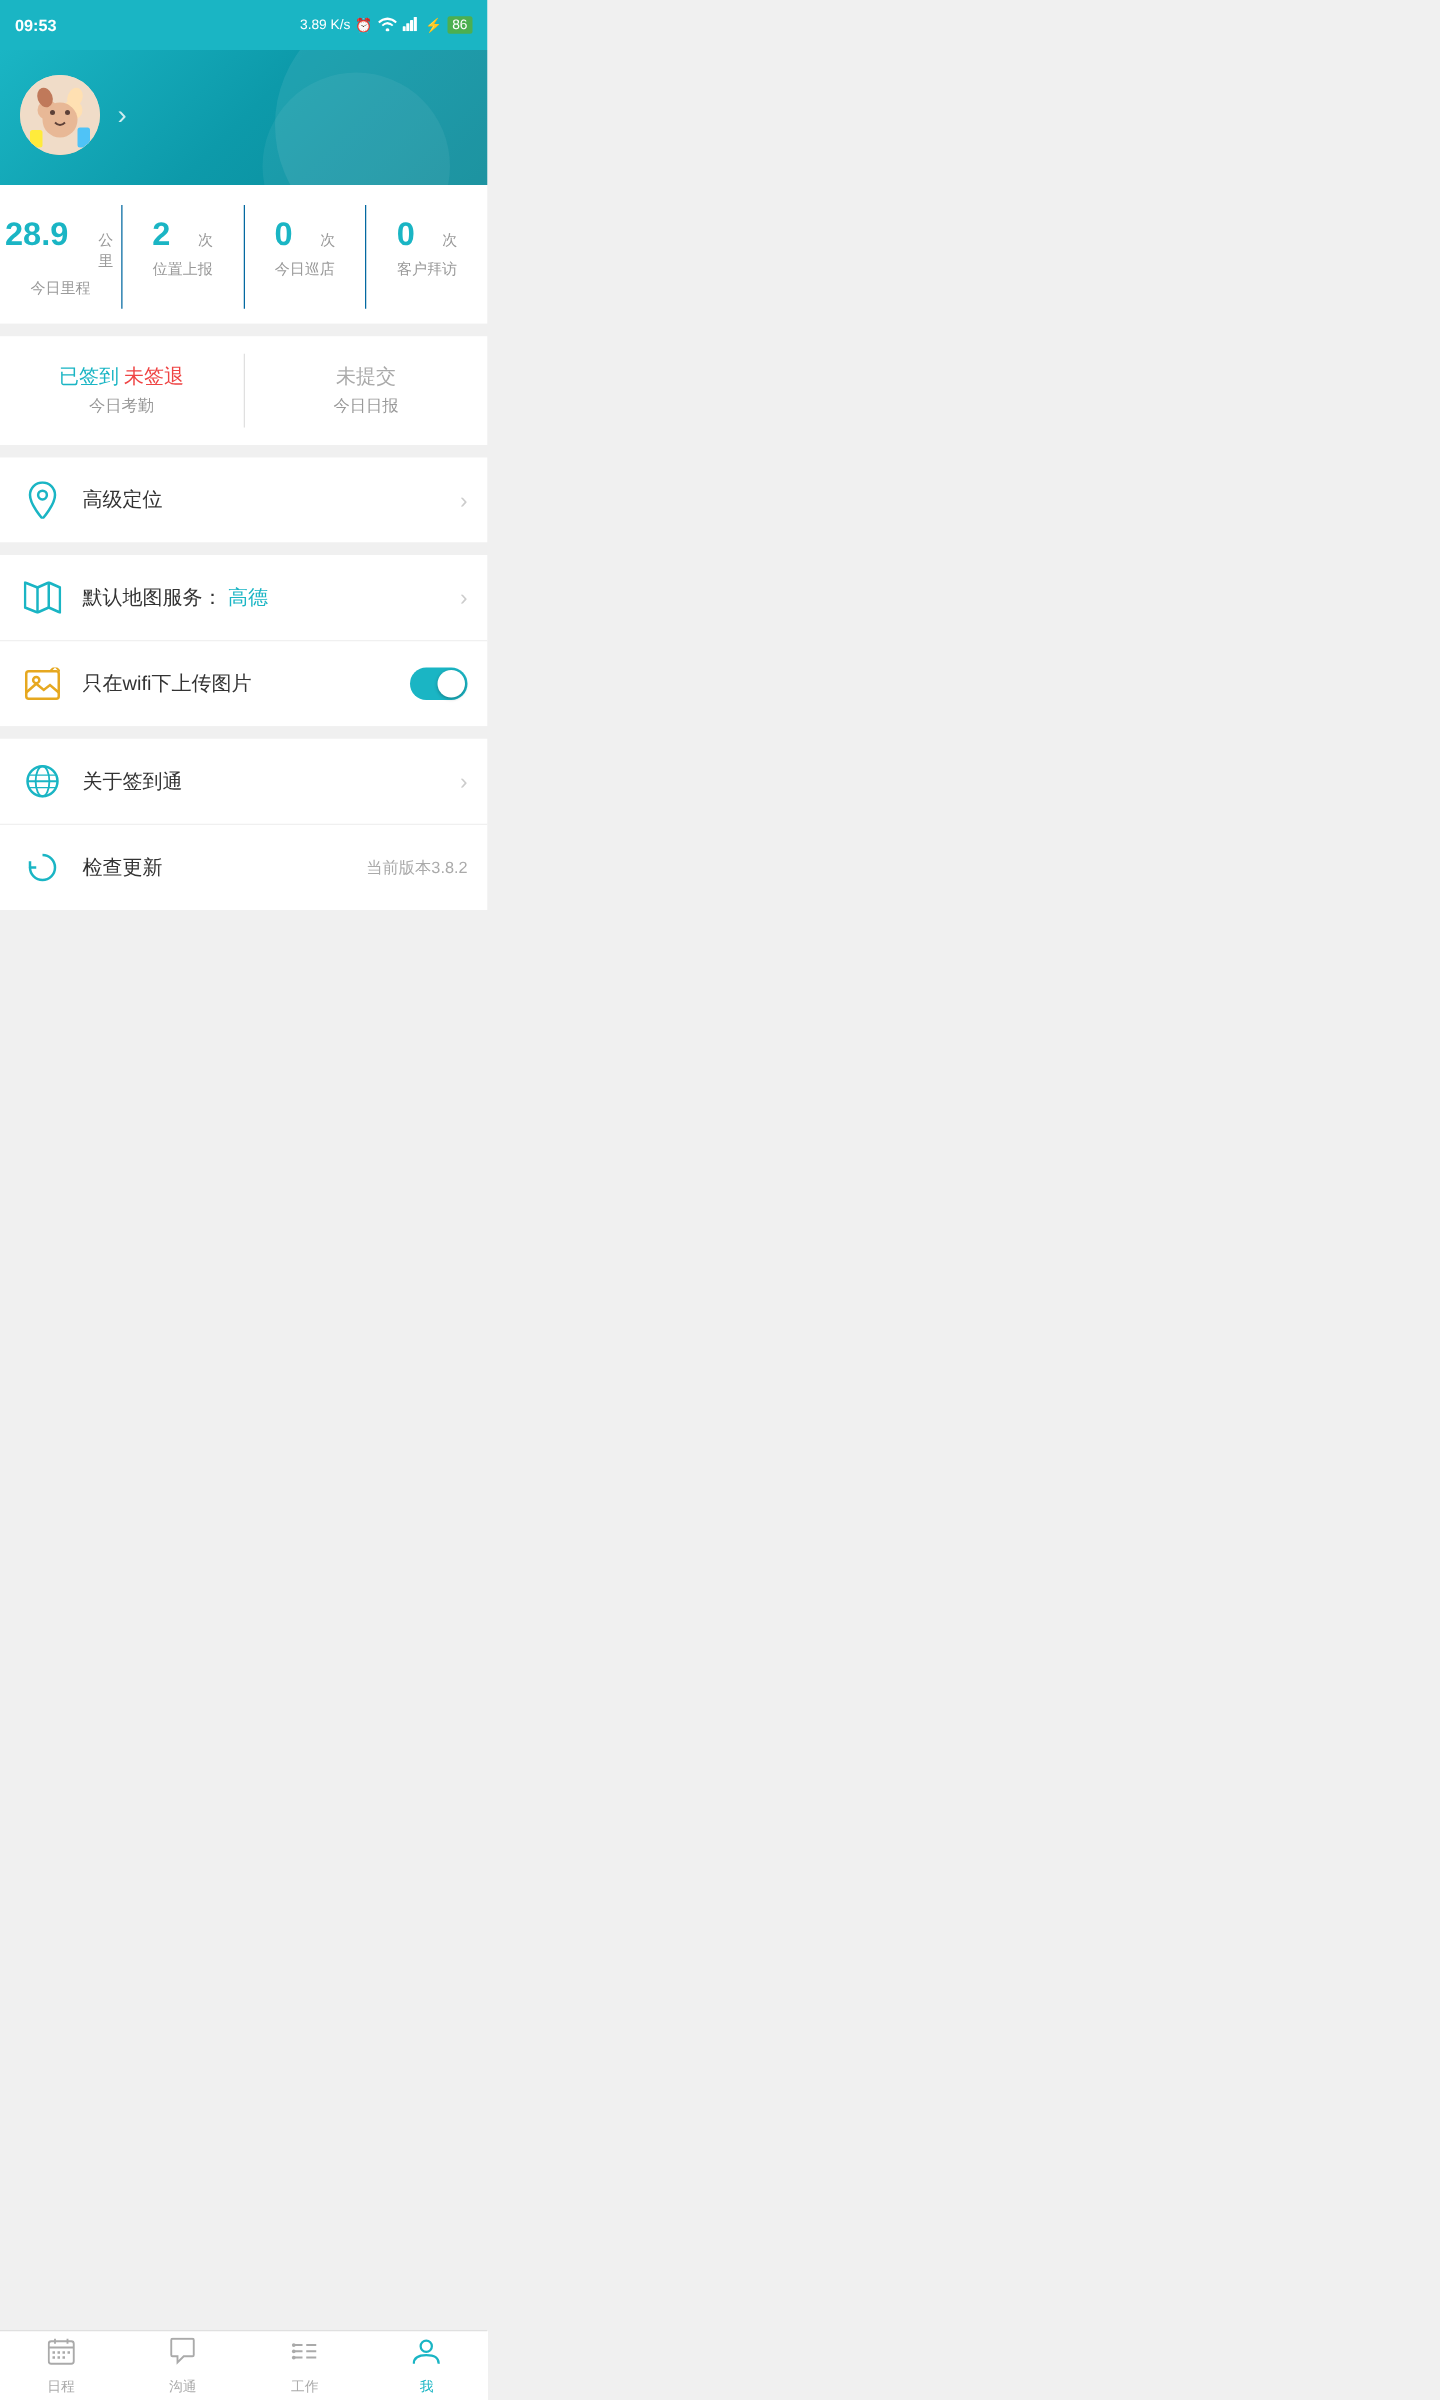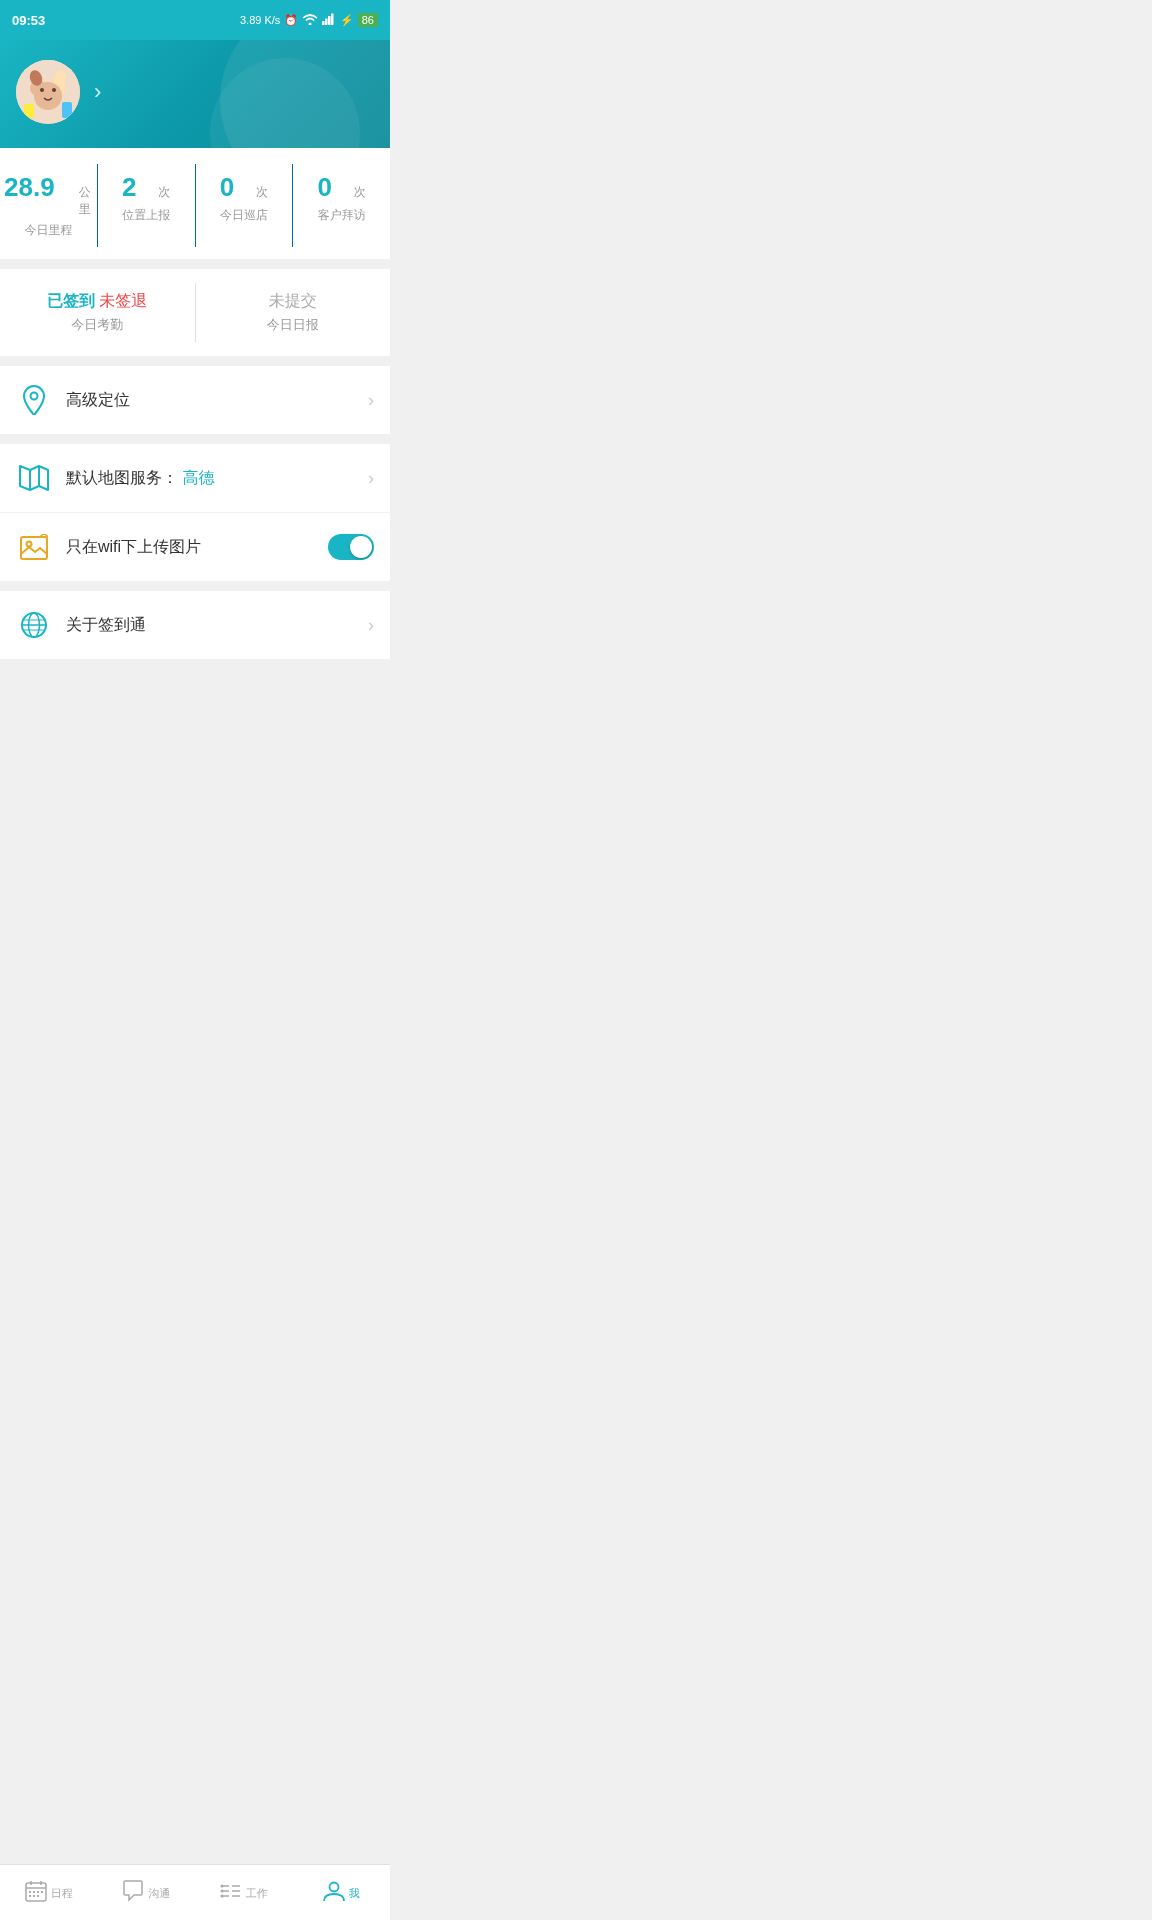--- a/index.html
+++ b/index.html
@@ -182,21 +182,21 @@
     .attendance-status-row {
       display: flex;
       align-items: center;
       justify-content: center;
       gap: 4px;
       margin-bottom: 4px;
     }
     .status-signed {
       font-size: 16px;
       color: #1ab5c4;
-      font-weight: bold;
+      font-weight: normal;
     }
     .status-unsigned {
       font-size: 16px;
       color: #ef4444;
     }
     .status-pending {
       font-size: 16px;
       color: #aaa;
     }
     .attendance-label {
@@ -285,21 +285,21 @@
       width: 390px;
       background: #fff;
       border-top: 1px solid #e0e0e0;
       display: flex;
       align-items: stretch;
       height: 56px;
     }
     .nav-item {
       flex: 1;
       display: flex;
-      flex-direction: row;
+      flex-direction: column;
       align-items: center;
       justify-content: center;
       gap: 4px;
       cursor: pointer;
       padding: 6px 0 4px;
     }
     .nav-icon {
       font-size: 20px;
       color: #aaa;
     }
@@ -493,20 +493,30 @@
           <ellipse cx="14" cy="14" rx="5.5" ry="12" stroke="#1ab5c4" stroke-width="1.5"></ellipse>
           <line x1="2" y1="14" x2="26" y2="14" stroke="#1ab5c4" stroke-width="1.5"></line>
           <line x1="4" y1="9" x2="24" y2="9" stroke="#1ab5c4" stroke-width="1"></line>
           <line x1="4" y1="19" x2="24" y2="19" stroke="#1ab5c4" stroke-width="1"></line>
         </svg>
       </div>
       <span class="menu-label">关于签到通</span>
       <span class="menu-chevron">›</span>
     </div>
 
+    <div class="menu-item">
+      <div class="menu-icon icon-update">
+        <svg width="28" height="28" viewBox="0 0 28 28" fill="none">
+          <path d="M14 4 A10 10 0 1 1 4 14" stroke="#1ab5c4" stroke-width="2" fill="none"></path>
+          <polyline points="4,9 4,14 9,14" stroke="#1ab5c4" stroke-width="2" fill="none" stroke-linejoin="round"></polyline>
+        </svg>
+      </div>
+      <span class="menu-label">检查更新</span>
+      <span class="menu-version">当前版本3.8.2</span>
+    </div>
   </div>
 </div>
 
 <div class="bottom-nav">
   <div class="nav-item">
     <div class="nav-icon">
       <svg width="22" height="22" viewBox="0 0 22 22" fill="none">
         <rect x="1" y="3" width="20" height="18" rx="2" stroke="#aaa" stroke-width="1.5"></rect>
         <line x1="1" y1="8" x2="21" y2="8" stroke="#aaa" stroke-width="1.5"></line>
         <line x1="6" y1="1" x2="6" y2="5" stroke="#aaa" stroke-width="1.5"></line>

